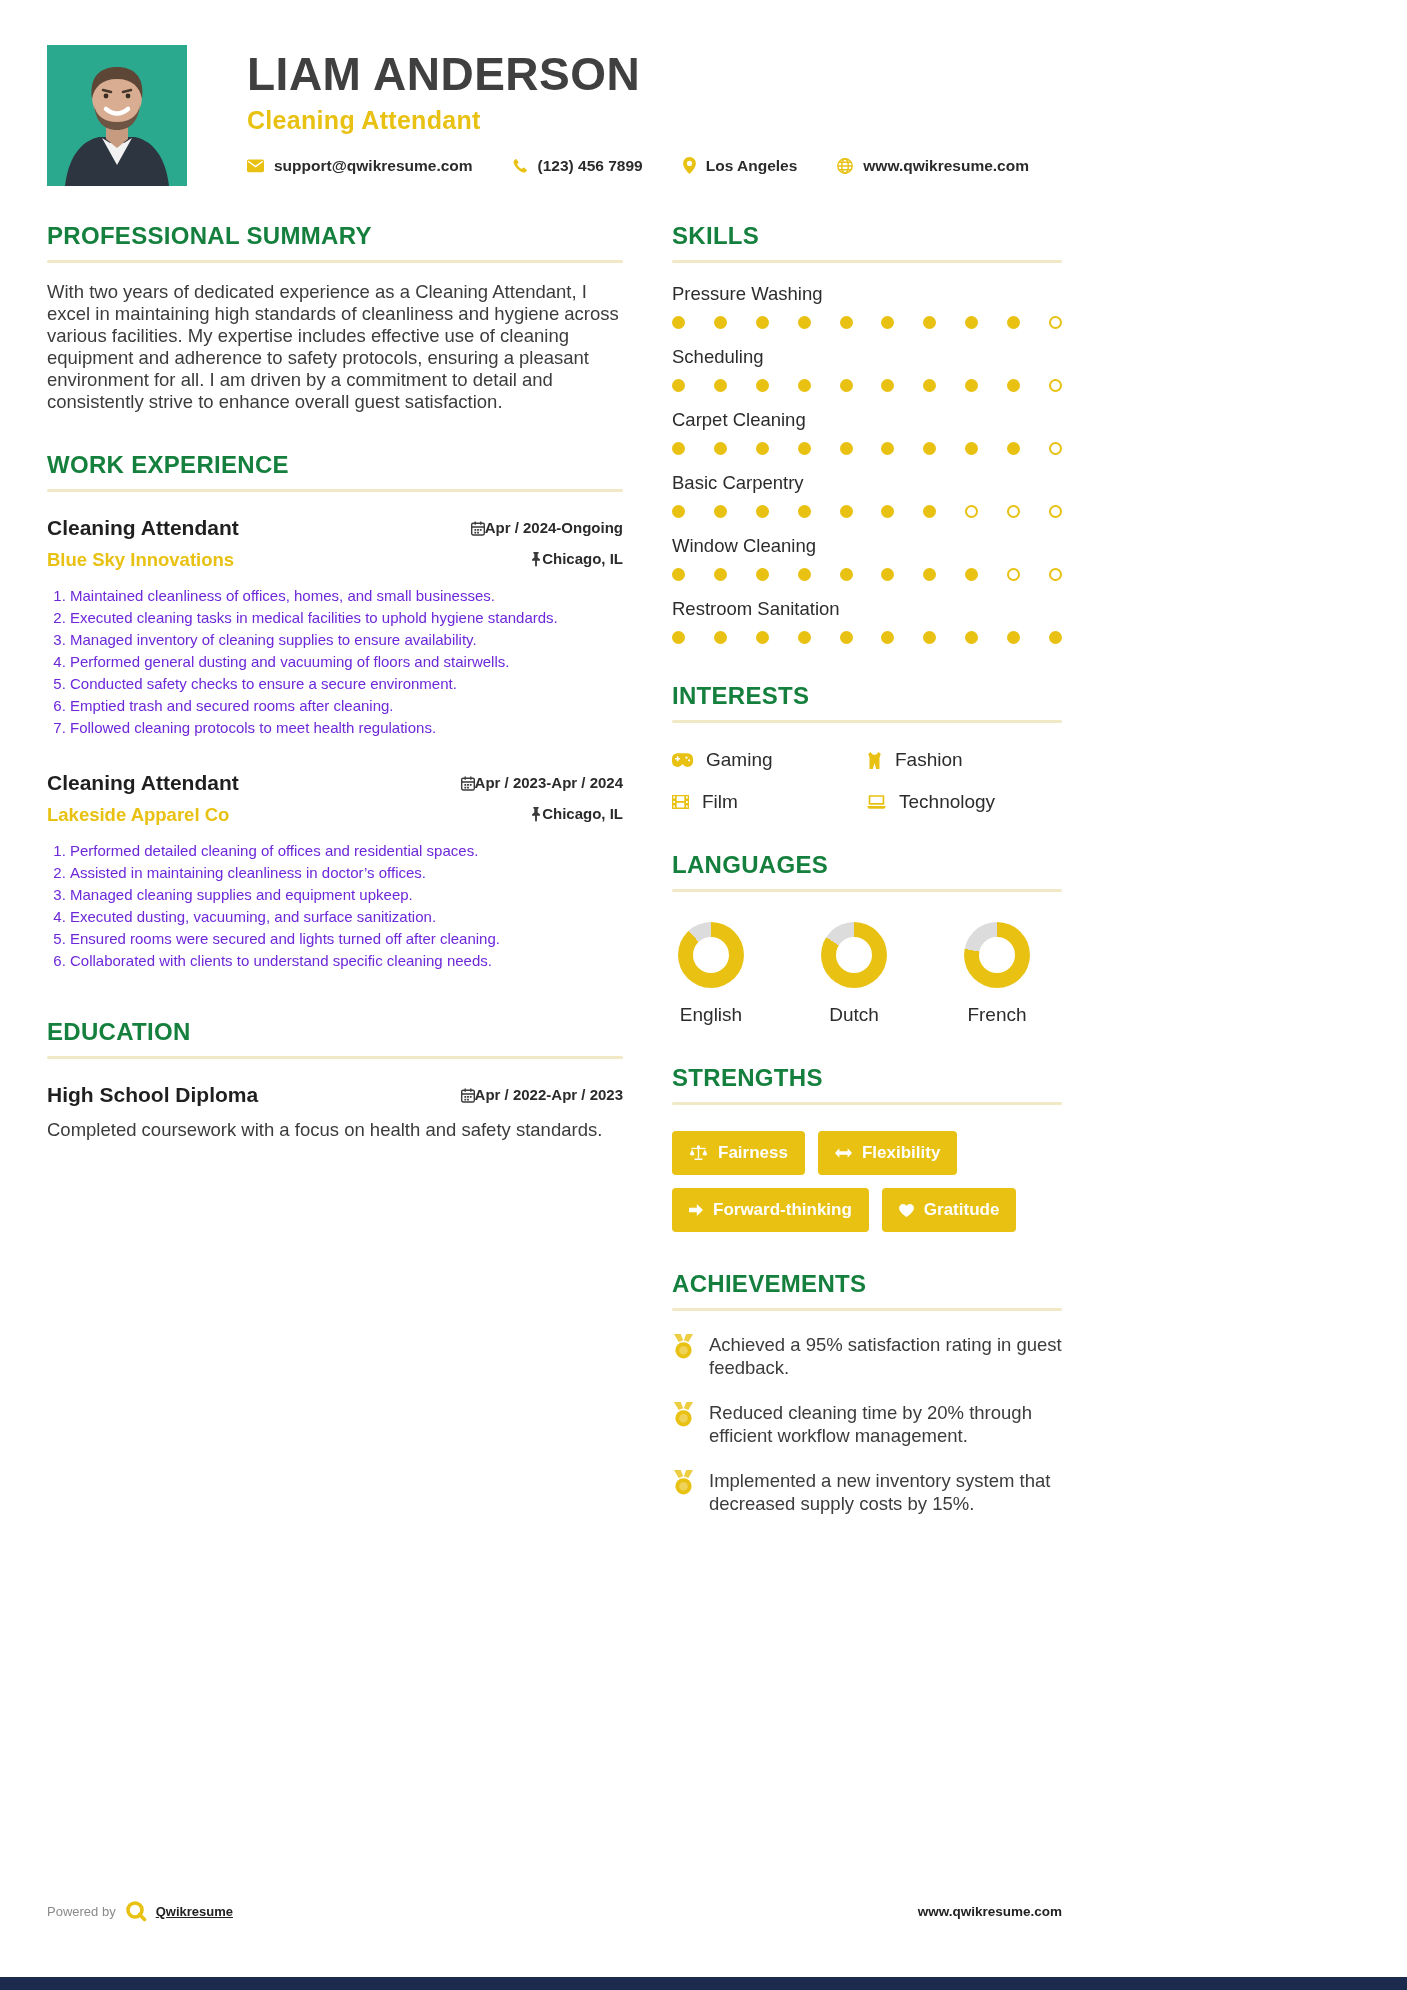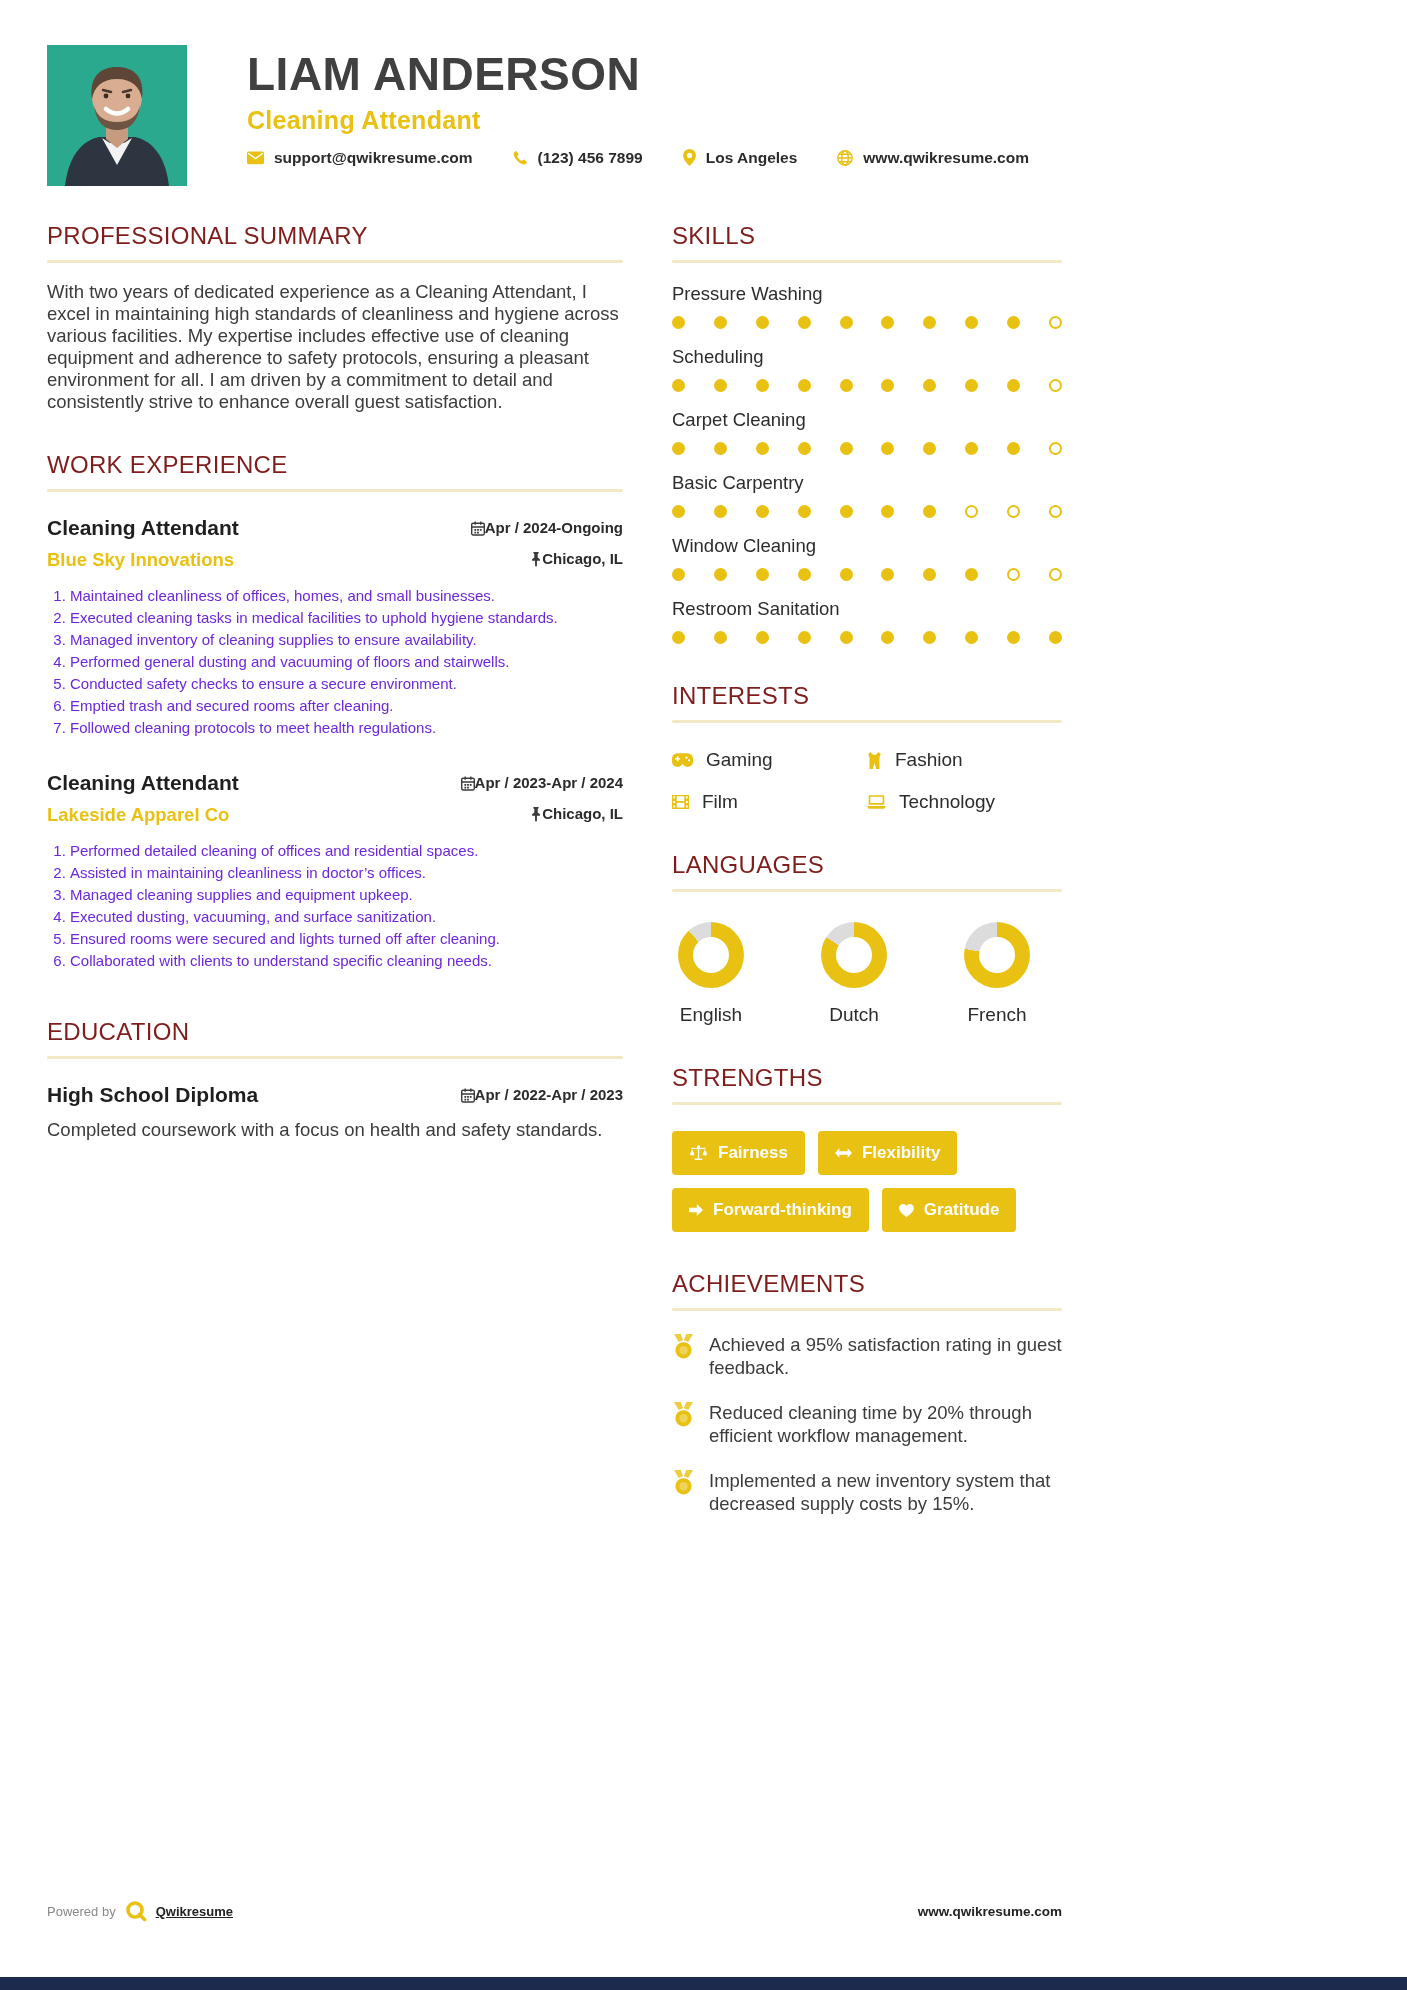--- a/index.html
+++ b/index.html
@@ -12,31 +12,31 @@
   body{background:#fff;font-family:"Liberation Sans","DejaVu Sans",sans-serif;color:#2e2e2e;}
   .page{position:relative;width:1407px;height:1990px;background:#fff;overflow:hidden;}
   .content{position:absolute;left:47px;top:45px;width:1015px;}
 
   
   .header{display:flex;margin-bottom:36px;}
   .photo{width:140px;height:141px;flex:0 0 140px;overflow:hidden;}
   .header-info{margin-left:60px;padding-top:4px;}
   .name{font-size:46px;font-weight:800;color:#404040;letter-spacing:.5px;line-height:1.1;}
   .title{font-size:25px;color:var(--accent);margin-top:6px;font-weight:600;letter-spacing:.3px;}
-  .contact{display:flex;align-items:center;margin-top:14px;gap:40px;}
+  .contact{display:flex;align-items:center;margin-top:22px;gap:40px;}
   .contact-item{display:flex;align-items:center;gap:10px;font-size:15.5px;font-weight:700;color:#2b2b2b;}
   .cicon{display:inline-flex;color:var(--accent);}
   .cicon svg{display:block;}
 
   
   .columns{display:flex;gap:49px;align-items:flex-start;}
   .col-left{width:576px;}
   .col-right{width:390px;}
 
-  .section-heading{font-size:24px;font-weight:400;color:#7f1d1d;letter-spacing:.3px;}
+  .section-heading{font-size:24px;font-weight:700;color:#15803d;letter-spacing:.3px;}
   .section-rule{height:3px;background:var(--rule);margin-top:10px;border-radius:2px;}
   .section{margin-top:38px;}
   .section.first{margin-top:0;}
 
   .summary-text{margin-top:18px;font-size:18.5px;line-height:22px;color:#3c3c3c;}
 
   
   .job{margin-top:24px;}
   .job-head,.job-sub{display:flex;justify-content:space-between;align-items:baseline;}
   .job-title{font-size:21px;font-weight:700;color:#1f1f1f;}

